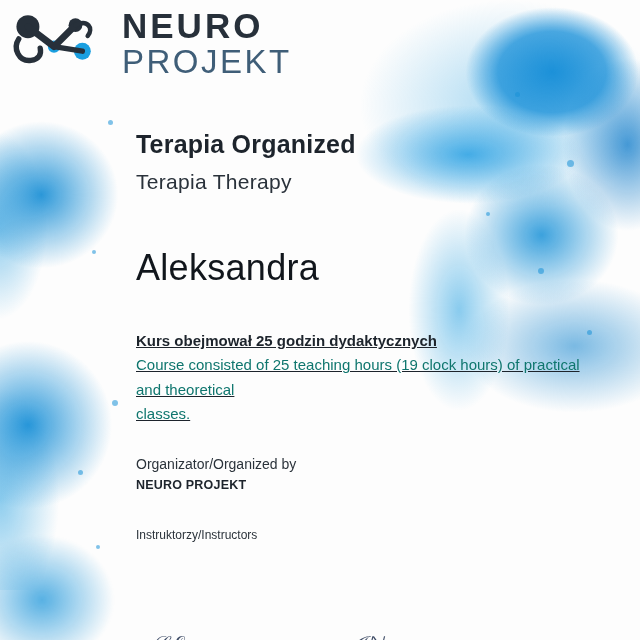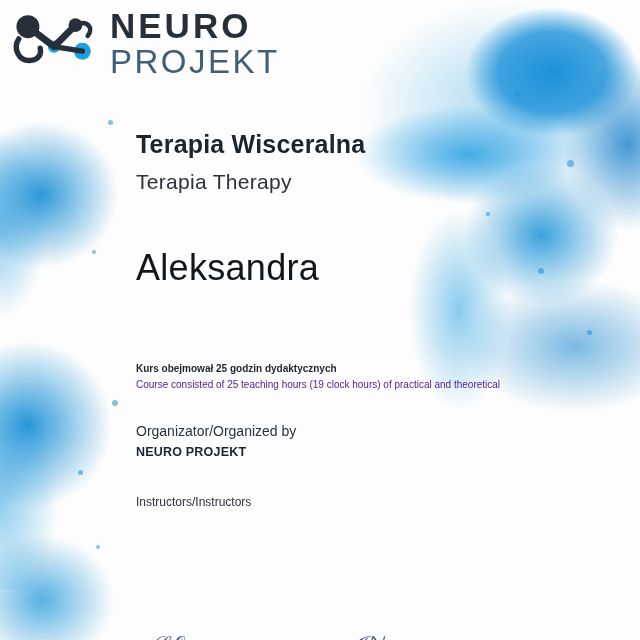--- a/index.html
+++ b/index.html
@@ -92,21 +92,21 @@
     pointer-events: none;
   }
 
   
   .logo-area {
     position: absolute;
     top: 6px;
     left: 8px;
     display: flex;
     align-items: center;
-    gap: 10px;
+    gap: 22px;
     z-index: 5;
   }
   .logo-mark {
     width: 92px;
     height: 68px;
     flex: 0 0 auto;
   }
   .logo-text {
     line-height: 1;
     padding-top: 2px;
@@ -154,31 +154,32 @@
   .recipient {
     margin-top: 48px;
     font-size: 36px;
     font-weight: 400;
     color: #11161c;
     line-height: 1.42;
     letter-spacing: 0.3px;
   }
 
   .hours-block {
-    margin-top: 68px;
-    font-size: 10px;
+    margin-top: 36px;
+    font-size: 15px;
     color: #1d242c;
     line-height: 1.62;
+    text-decoration: underline;
   }
   .hours-pl {
     font-weight: 700;
   }
   .hours-en {
     font-weight: 400;
-    color: #4c1d95;
+    color: #0f766e;
   }
 
   .dates {
     margin-top: 29px;
     font-size: 12.5px;
     font-weight: 700;
     color: #1d242c;
   }
 
   .organizer-label {
@@ -245,36 +246,37 @@
       <path d="M88 22 C104 14, 112 26, 104 36" stroke="#27303a" stroke-width="6" fill="none" stroke-linecap="round"></path>
     </svg>
     <div class="logo-text">
       <div class="logo-line1">NEURO</div>
       <div class="logo-line2">PROJEKT</div>
     </div>
   </div>
 
   <div class="content">
 
-    <div class="course-title-pl">Terapia Wisceralna</div>
+    <div class="course-title-pl">Terapia Organized</div>
     <div class="course-title-en">Terapia Therapy</div>
 
     <div class="recipient">
       <div>Aleksandra</div>
     </div>
 
     <div class="hours-block">
       <div class="hours-pl">Kurs obejmował 25 godzin dydaktycznych</div>
       <div class="hours-en">Course consisted of 25 teaching hours (19 clock hours) of practical and theoretical</div>
+      <div class="hours-en">classes.</div>
     </div>
 
 
     <div class="organizer-label">Organizator/Organized by</div>
     <div class="organizer-name">NEURO PROJEKT</div>
 
-    <div class="instructors-label">Instructors/Instructors</div>
+    <div class="instructors-label">Instruktorzy/Instructors</div>
 
   </div>
 
   <div class="signature" style="left:150px; top:628px;">ℒℰ</div>
   <div class="signature" style="left:350px; top:628px;">ℐℕ</div>
 
 </div>
 
 </body></html>

